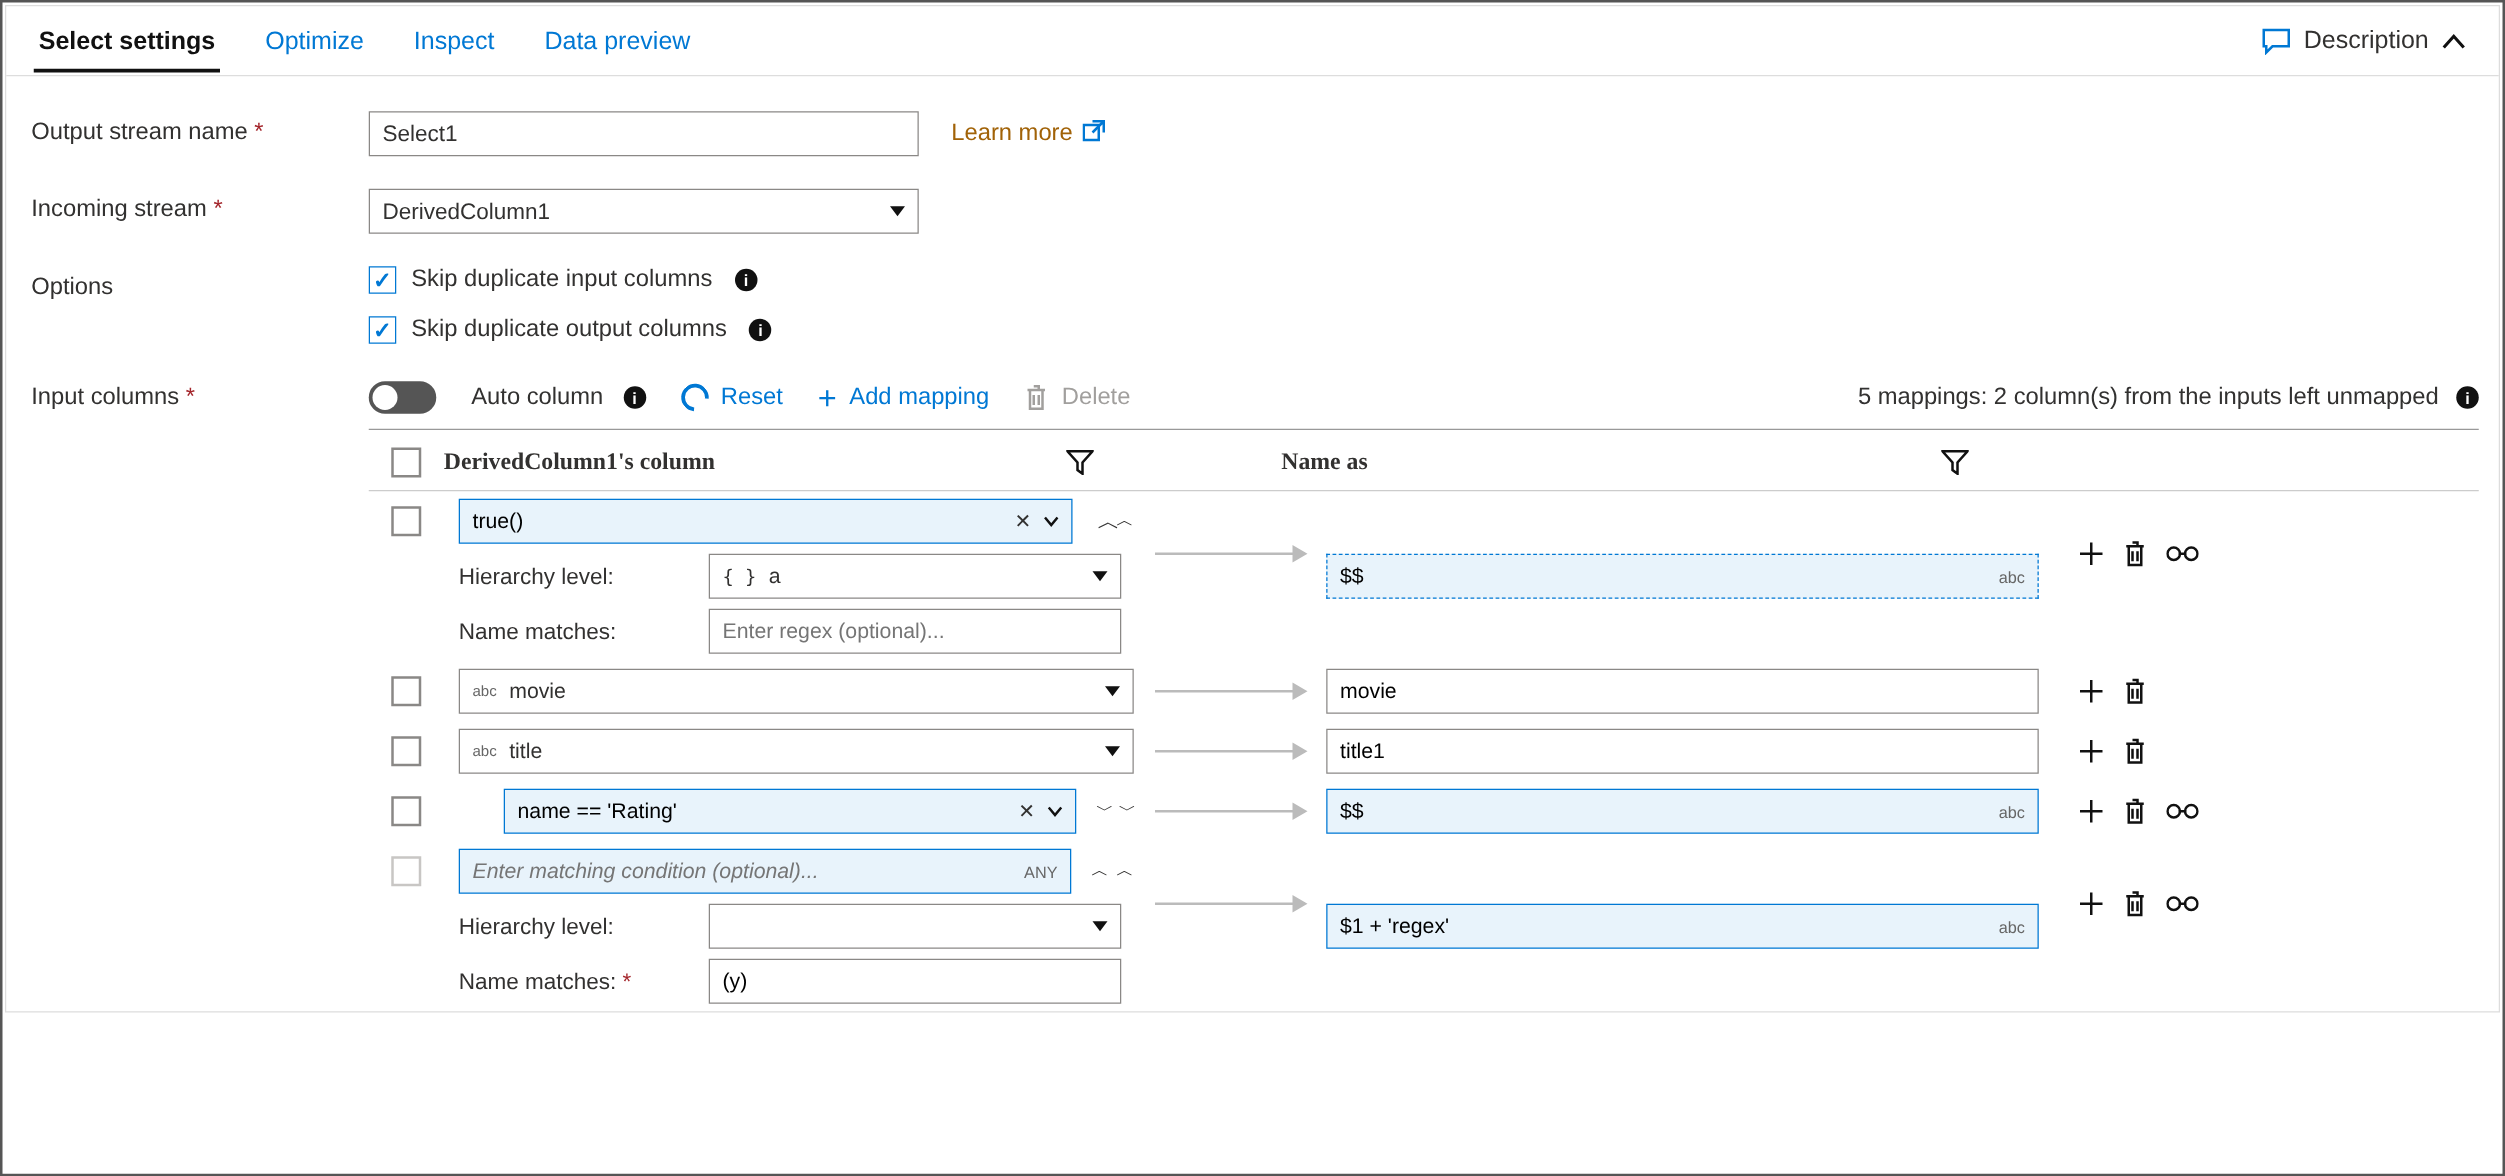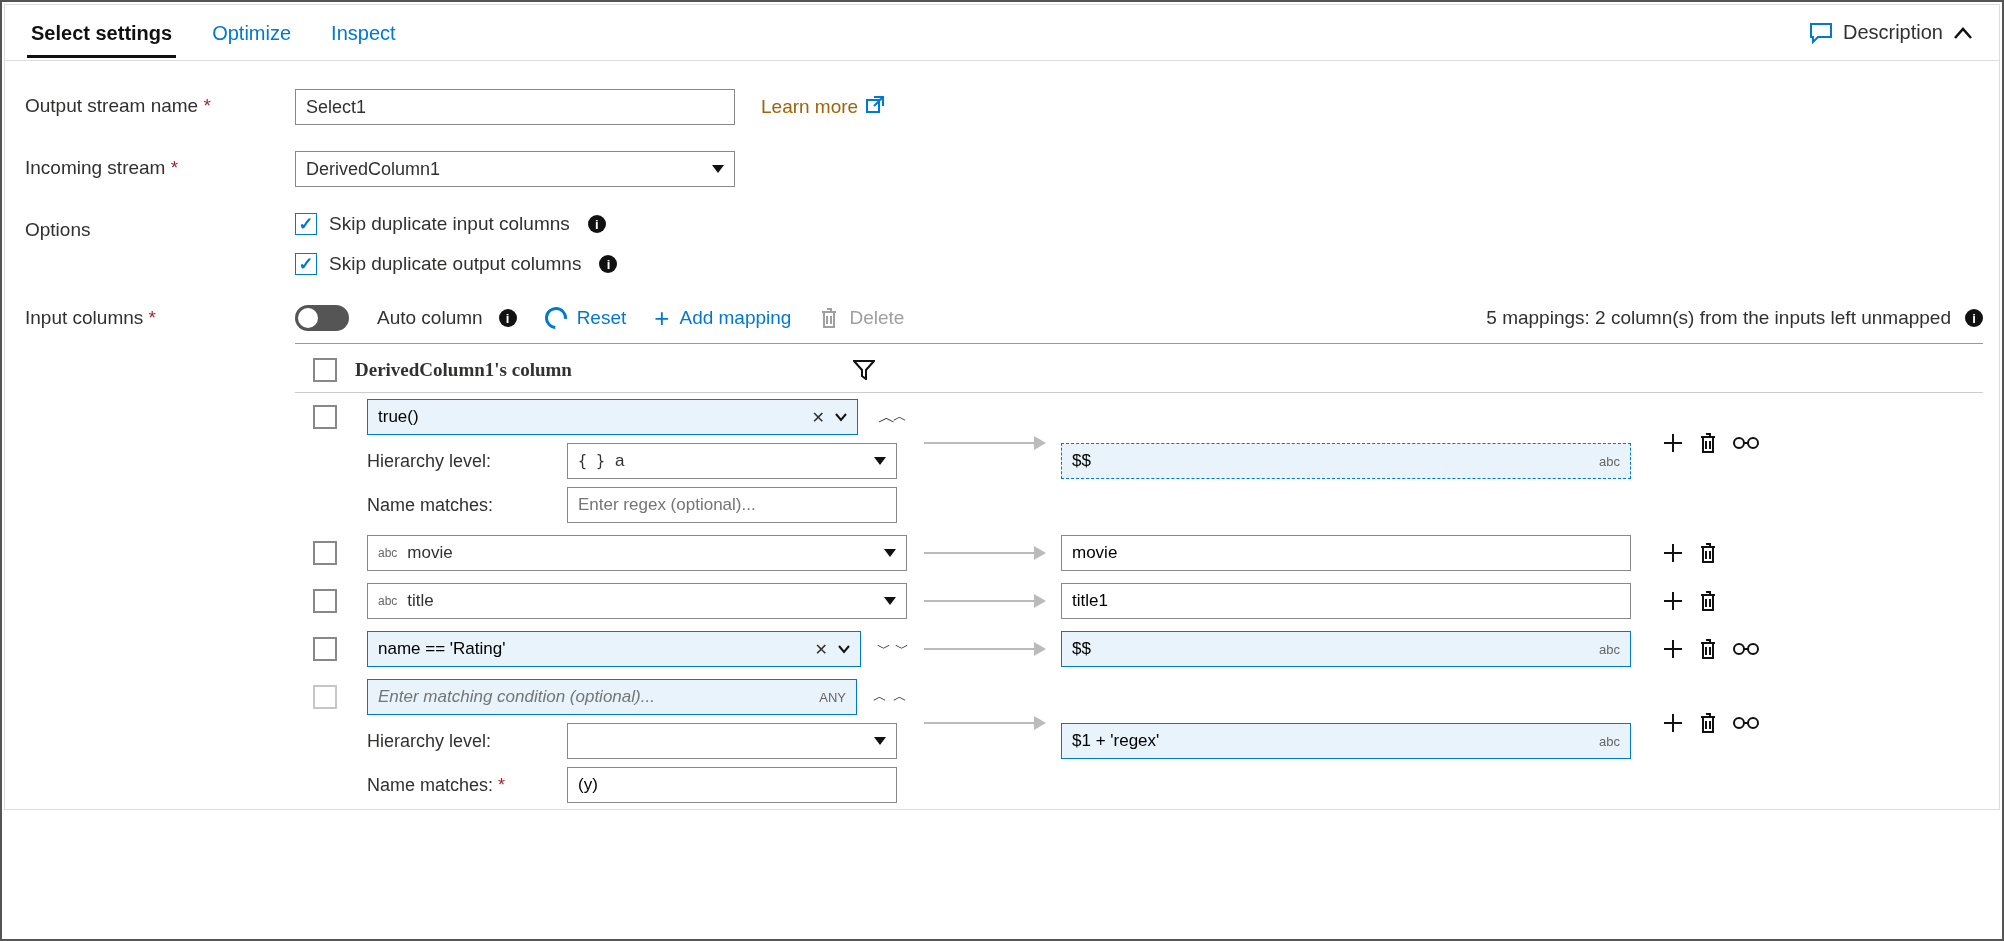--- a/index.html
+++ b/index.html
@@ -178,20 +178,21 @@
 </style>
 </head>
 <body>
 
 <div class="wrap">
 
   <div class="tabbar">
     <div class="tab active">Select settings</div>
     <div class="tab">Optimize</div>
     <div class="tab">Inspect</div>
+    <div class="tab">Data preview</div>
     <div class="spacer"></div>
     <div class="desc">
       <svg width="24" height="22" viewBox="0 0 24 22">
         <path d="M2 2 H22 V15 H9 L4 20 V15 H2 Z" fill="none" stroke="#0078d4" stroke-width="2"></path>
       </svg>
       <span>Description</span>
       <svg width="20" height="14" viewBox="0 0 20 14">
         <path d="M2 12 L10 3 L18 12" fill="none" stroke="#111" stroke-width="2.5"></path>
       </svg>
     </div>
@@ -269,20 +270,28 @@
         </div>
         <div class="tcell" style="justify-content:space-between; padding-right:20px;">
           <span>DerivedColumn1's column</span>
           <span class="filter-icon">
             <svg width="22" height="20" viewBox="0 0 22 20">
                 <path d="M1 1 H21 L13 10 V19 L9 16 V10 Z" fill="none" stroke="#111" stroke-width="2"></path>
               </svg>
           </span>
         </div>
         <div></div>
+        <div class="tcell" style="justify-content:space-between; padding-right:20px;">
+          <span>Name as</span>
+          <span class="filter-icon">
+            <svg width="22" height="20" viewBox="0 0 22 20">
+                <path d="M1 1 H21 L13 10 V19 L9 16 V10 Z" fill="none" stroke="#111" stroke-width="2"></path>
+              </svg>
+          </span>
+        </div>
         <div></div>
       </div>
 
       <div class="maprow">
         <div class="tcell" style="justify-content:center; height:36px;">
           <span class="sel-box"></span>
         </div>
         <div class="col-left">
           <div class="left-top">
             <div class="field blue" style="flex:1;">
@@ -402,21 +411,21 @@
               </svg>
             </span>
         </div>
       </div>
 
       <div class="maprow">
         <div class="tcell" style="justify-content:center; height:36px;">
           <span class="sel-box"></span>
         </div>
         <div class="left-top">
-          <div class="field blue" style="flex:1;">
+          <div class="field blue" style="flex:1;margin-left:36px;">
             <input value="name == 'Rating'" style="">
             <span class="clear-x">✕</span>
             <svg width="12" height="12" viewBox="0 0 12 12">
                 <path d="M1 3 L6 9 L11 3" fill="none" stroke="#111" stroke-width="2"></path>
               </svg>
           </div>
           <span style="font-size:14px; letter-spacing:-2px; padding-left:6px;">﹀</span>
           <span style="font-size:14px; letter-spacing:-2px; margin-left:-4px;">﹀</span>
         </div>
         <div class="arrow-cell">

